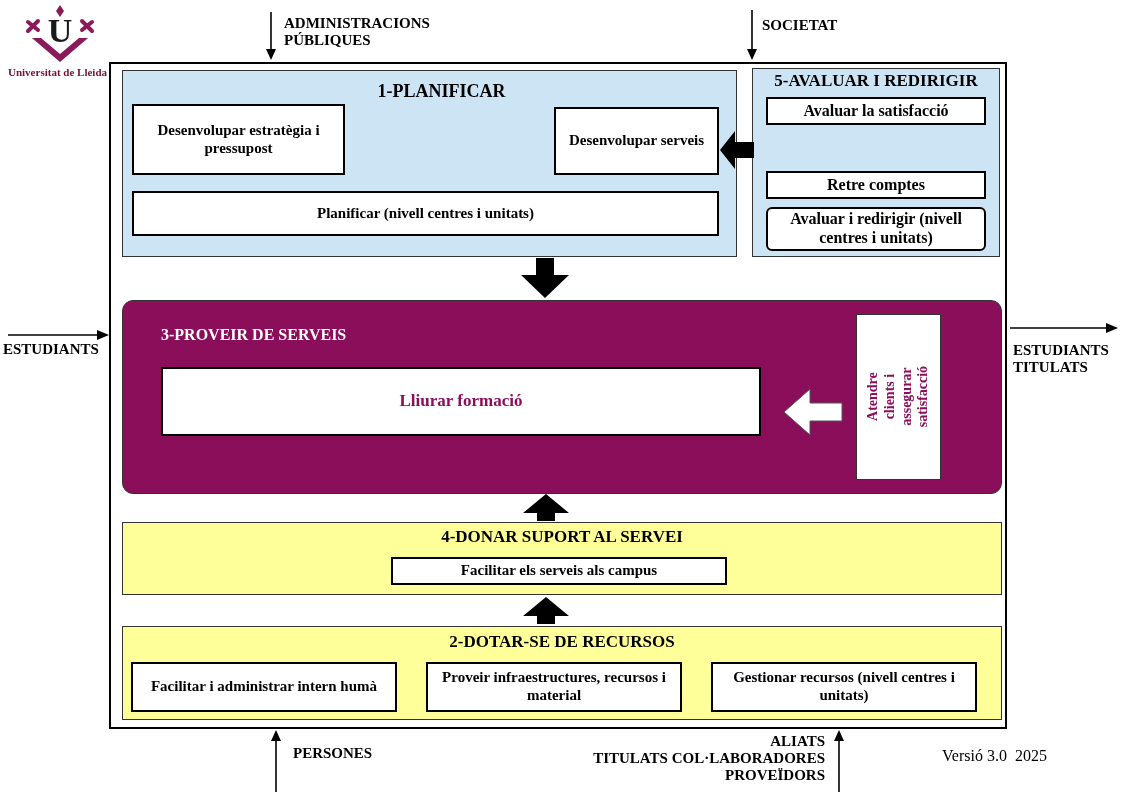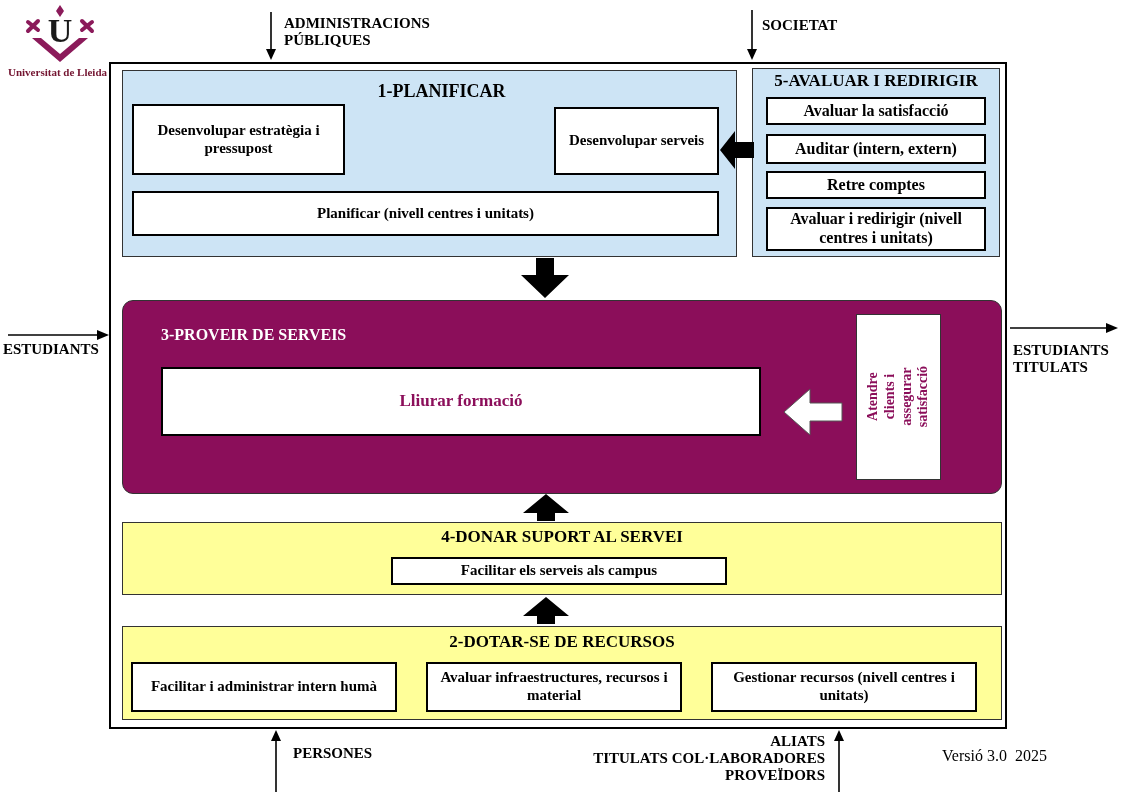--- a/index.html
+++ b/index.html
@@ -65,23 +65,22 @@
 <div class="panel blue" style="left:122px;top:70px;width:613px;height:185px;">
   <div class="sec-title" style="top:10px;padding-left:12px;">1-PLANIFICAR</div>
   <div class="wbox" style="left:9px;top:33px;width:213px;height:71px;">Desenvolupar estratègia i pressupost</div>
   <div class="wbox" style="left:431px;top:36px;width:165px;height:68px;">Desenvolupar serveis</div>
   <div class="wbox" style="left:9px;top:120px;width:587px;height:45px;">Planificar (nivell centres i unitats)</div>
 </div>
 
 <div class="panel blue" style="left:752px;top:68px;width:246px;height:187px;">
   <div class="sec-title" style="top:2px;font-size:17px;">5-AVALUAR I REDIRIGIR</div>
   <div class="wbox thin" style="left:13px;top:28px;width:220px;height:28px;">Avaluar la satisfacció</div>
-  <div class="wbox thin" style="left:13px;top:65px;width:220px;height:30px;">Auditar (intern, extern)</div>
   <div class="wbox thin" style="left:13px;top:102px;width:220px;height:28px;">Retre comptes</div>
-  <div class="wbox thin" style="left:13px;top:138px;width:220px;height:44px;">Avaluar i redirigir (nivell centres i unitats)</div>
+  <div class="wbox thin" style="left:13px;top:138px;width:220px;height:44px;border-radius:6px;">Avaluar i redirigir (nivell centres i unitats)</div>
 </div>
 
 <svg class="abs" style="left:720px;top:126px;" width="34" height="48">
   <path d="M0,24 L15,5 L15,16 L34,16 L34,32 L15,32 L15,43 Z" fill="#000"></path>
 </svg>
 
 <svg class="abs" style="left:521px;top:258px;" width="48" height="40">
   <path d="M15,0 L33,0 L33,17 L48,17 L24,40 L0,17 L15,17 Z" fill="#000"></path>
 </svg>
 
@@ -124,21 +123,21 @@
   <div class="wbox" style="left:268px;top:34px;width:336px;height:28px;">Facilitar els serveis als campus</div>
 </div>
 
 <svg class="abs" style="left:523px;top:597px;" width="46" height="27">
   <path d="M23,0 L46,19 L32,19 L32,27 L14,27 L14,19 L0,19 Z" fill="#000"></path>
 </svg>
 
 <div class="panel yellow" style="left:122px;top:626px;width:878px;height:92px;">
   <div class="sec-title" style="top:5px;font-size:17px;">2-DOTAR-SE DE RECURSOS</div>
   <div class="wbox" style="left:8px;top:35px;width:266px;height:50px;">Facilitar i administrar intern humà</div>
-  <div class="wbox" style="left:303px;top:35px;width:256px;height:50px;">Avaluar infraestructures, recursos i material</div>
+  <div class="wbox" style="left:303px;top:35px;width:256px;height:50px;">Proveir infraestructures, recursos i material</div>
   <div class="wbox" style="left:588px;top:35px;width:266px;height:50px;">Gestionar recursos (nivell centres i unitats)</div>
 </div>
 
 <svg class="abs" style="left:269px;top:730px;" width="14" height="62">
   <polygon points="7,0 2,11 12,11" fill="#000"></polygon>
   <line x1="7" y1="8" x2="7" y2="62" stroke="#000" stroke-width="1.6"></line>
 </svg>
 <div class="ext-label" style="left:293px;top:745px;width:120px;">PERSONES</div>
 
 <div class="ext-label" style="left:570px;top:733px;width:255px;text-align:right;line-height:1.12;">

